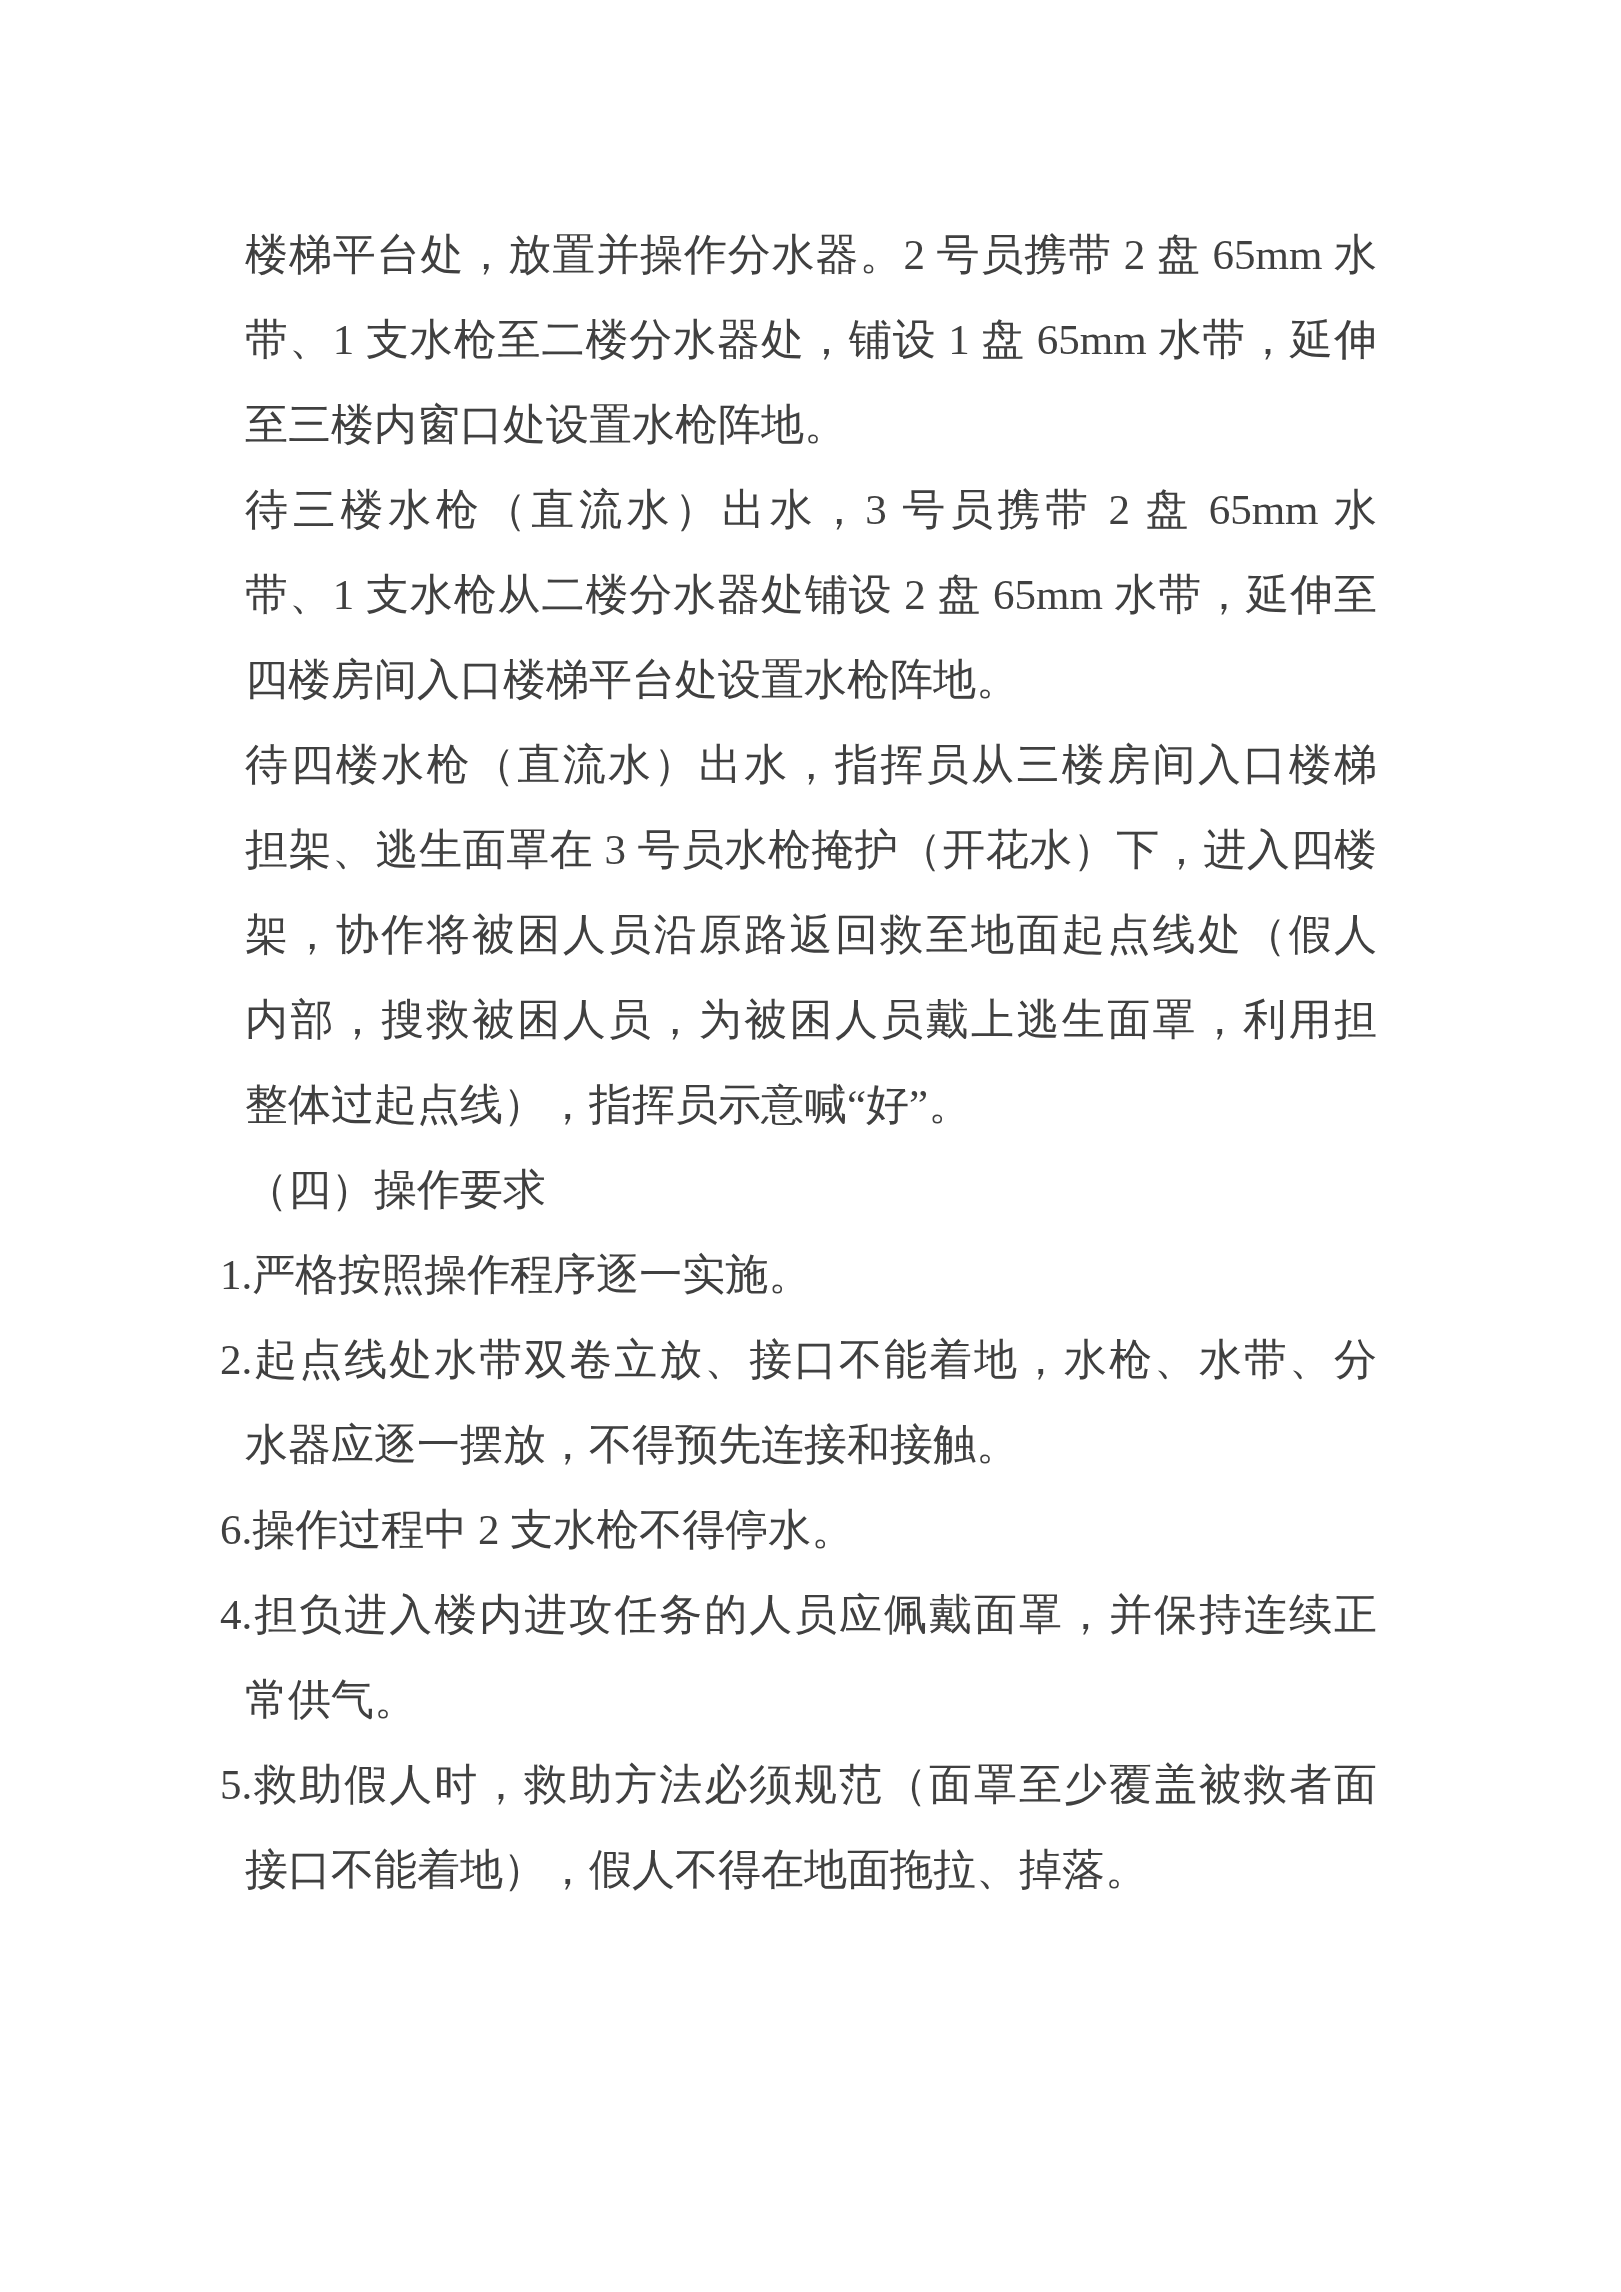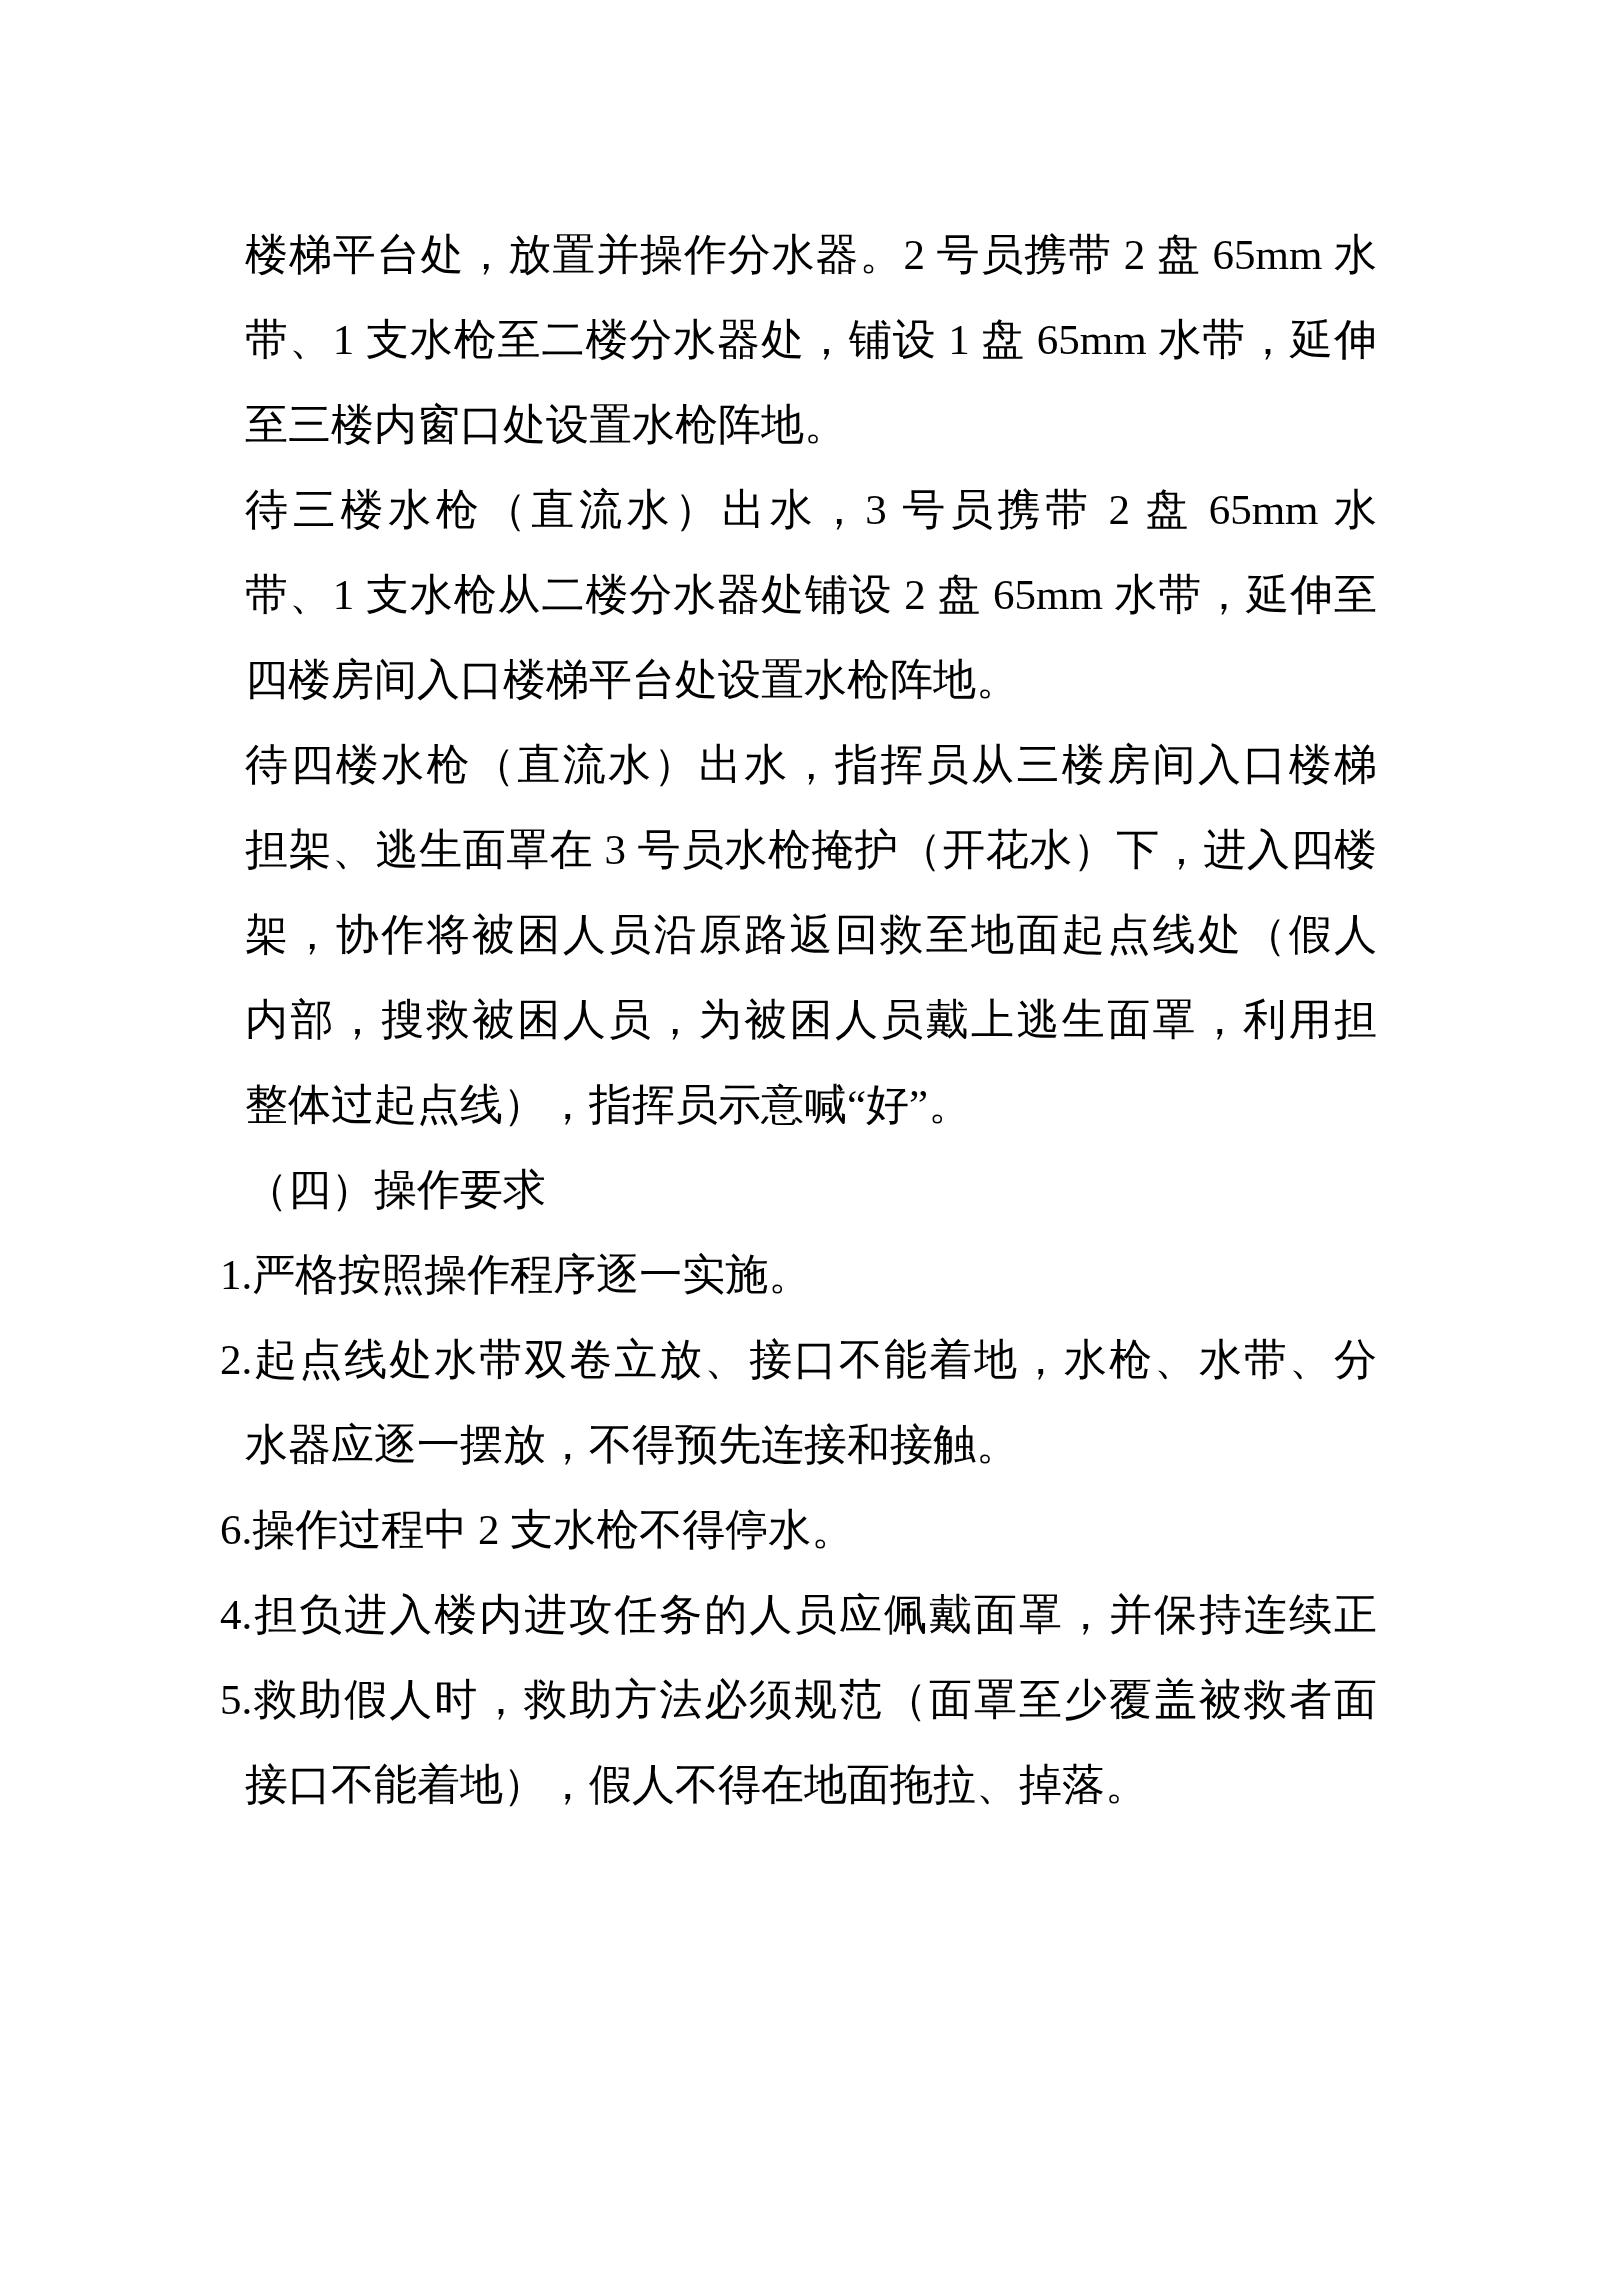--- a/index.html
+++ b/index.html
@@ -21,21 +21,21 @@
     width: 1621px;
   }
   .line {
     box-sizing: border-box;
     width: 1621px;
     height: 85px;
     line-height: 85px;
     padding-left: 220px;   
     padding-right: 244px;
     font-size: 43px;
-    color: #000000;
+    color: #404040;
     font-family: "Liberation Serif", serif; 
     white-space: pre-wrap;
     text-align: left;
     overflow: hidden;
   }
   .line.start-cjk {
     padding-left: 245px;   
   }
   .line.justify {
     text-align: justify;
@@ -57,17 +57,18 @@
       <div class="line start-cjk justify">担架、逃生面罩在 3 号员水枪掩护（开花水）下，进入四楼</div>
       <div class="line start-cjk justify">架，协作将被困人员沿原路返回救至地面起点线处（假人</div>
       <div class="line start-cjk justify">内部，搜救被困人员，为被困人员戴上逃生面罩，利用担</div>
       <div class="line start-cjk">整体过起点线），指挥员示意喊“好”。</div>
       <div class="line start-cjk heading">（四）操作要求</div>
       <div class="line start-digit">1.严格按照操作程序逐一实施。</div>
       <div class="line start-digit justify">2.起点线处水带双卷立放、接口不能着地，水枪、水带、分</div>
       <div class="line start-cjk">水器应逐一摆放，不得预先连接和接触。</div>
       <div class="line start-digit">6.操作过程中 2 支水枪不得停水。</div>
       <div class="line start-digit justify">4.担负进入楼内进攻任务的人员应佩戴面罩，并保持连续正</div>
+      <div class="line start-cjk">常供气。</div>
       <div class="line start-digit justify">5.救助假人时，救助方法必须规范（面罩至少覆盖被救者面</div>
       <div class="line start-cjk">接口不能着地），假人不得在地面拖拉、掉落。</div>
     </div>
 </div>
 
 
 </body></html>

